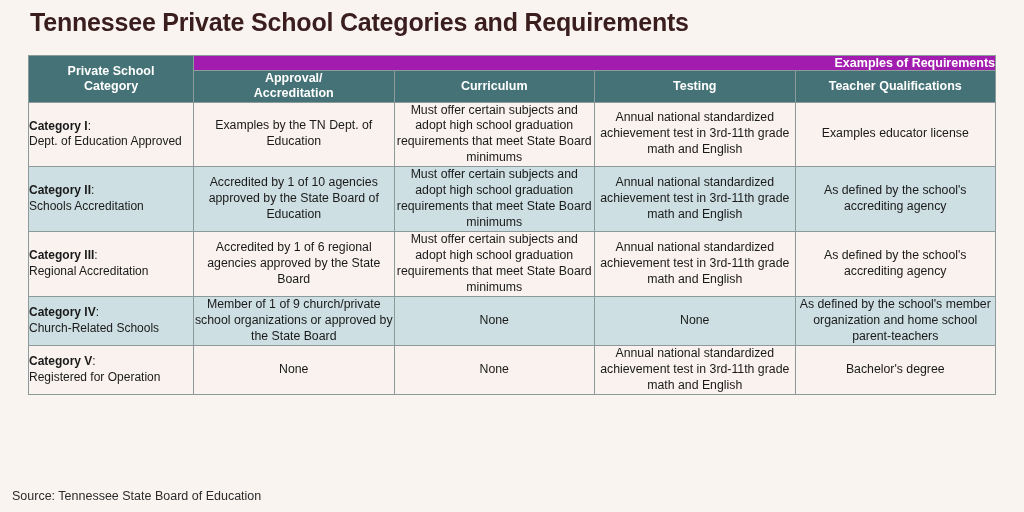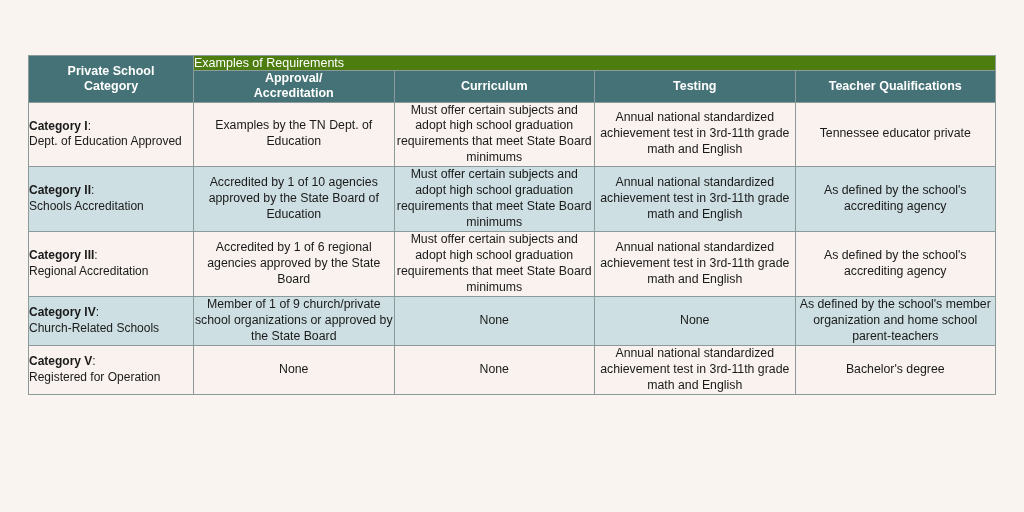--- a/index.html
+++ b/index.html
@@ -51,25 +51,25 @@
     background: #457276;
     color: #ffffff;
     font-size: 12.5px;
     font-weight: bold;
     text-align: center;
     border: 1px solid #ffffff;
     line-height: 1.22;
     padding: 5px 4px;
   }
   th.hdr-span {
-    background: #4d7c0f;
+    background: #a21caf;
     color: #ffffff;
     font-size: 12.5px;
-    font-weight: normal;
-    text-align: left;
+    font-weight: bold;
+    text-align: right;
     border: 1px solid #ffffff;
     padding: 4px 4px 5px;
   }
   td.cat {
     text-align: left;
     padding: 6px 10px 6px 12px;
     font-size: 12px;
     color: #1a1a1a;
     line-height: 1.33;
   }
@@ -103,20 +103,21 @@
   .c2 { width: 203px; }
   .c3 { width: 205px; margin-top: 24px; }
   .c4 { width: 202px; }
   .c5 { width: 194px; }
 </style>
 </head>
 <body>
 
 <div class="page">
 
+  <div class="title">Tennessee Private School Categories and Requirements</div>
 
   <div class="table-wrap">
     <table class="main">
       <thead>
         <tr>
           <th class="hdr c1" rowspan="2">
             <div>Private School</div>
             <div>Category</div>
           </th>
           <th class="hdr-span" colspan="4">Examples of Requirements</th>
@@ -134,21 +135,21 @@
       <tbody>
 
         <tr class="plain">
           <td class="cat c1">
             <span class="cat-name">Category I</span><span>:</span><br>
             <span>Dept. of Education Approved</span>
           </td>
           <td class="cell c2">Examples by the TN Dept. of Education</td>
           <td class="cell c3">Must offer certain subjects and adopt high school graduation requirements that meet State Board minimums</td>
           <td class="cell c4">Annual national standardized achievement test in 3rd-11th grade math and English</td>
-          <td class="cell c5">Tennessee educator private</td>
+          <td class="cell c5">Examples educator license</td>
         </tr>
 
         <tr class="alt">
           <td class="cat c1">
             <span class="cat-name">Category II</span><span>:</span><br>
             <span>Schools Accreditation</span>
           </td>
           <td class="cell c2">Accredited by 1 of 10 agencies approved by the State Board of Education</td>
           <td class="cell c3">Must offer certain subjects and adopt high school graduation requirements that meet State Board minimums</td>
           <td class="cell c4">Annual national standardized achievement test in 3rd-11th grade math and English</td>
@@ -185,14 +186,15 @@
           <td class="cell c2">None</td>
           <td class="cell c3">None</td>
           <td class="cell c4">Annual national standardized achievement test in 3rd-11th grade math and English</td>
           <td class="cell c5">Bachelor's degree</td>
         </tr>
 
       </tbody>
     </table>
   </div>
 
+  <div class="footer-source">Source: Tennessee State Board of Education</div>
 
 </div>
 
 </body></html>

